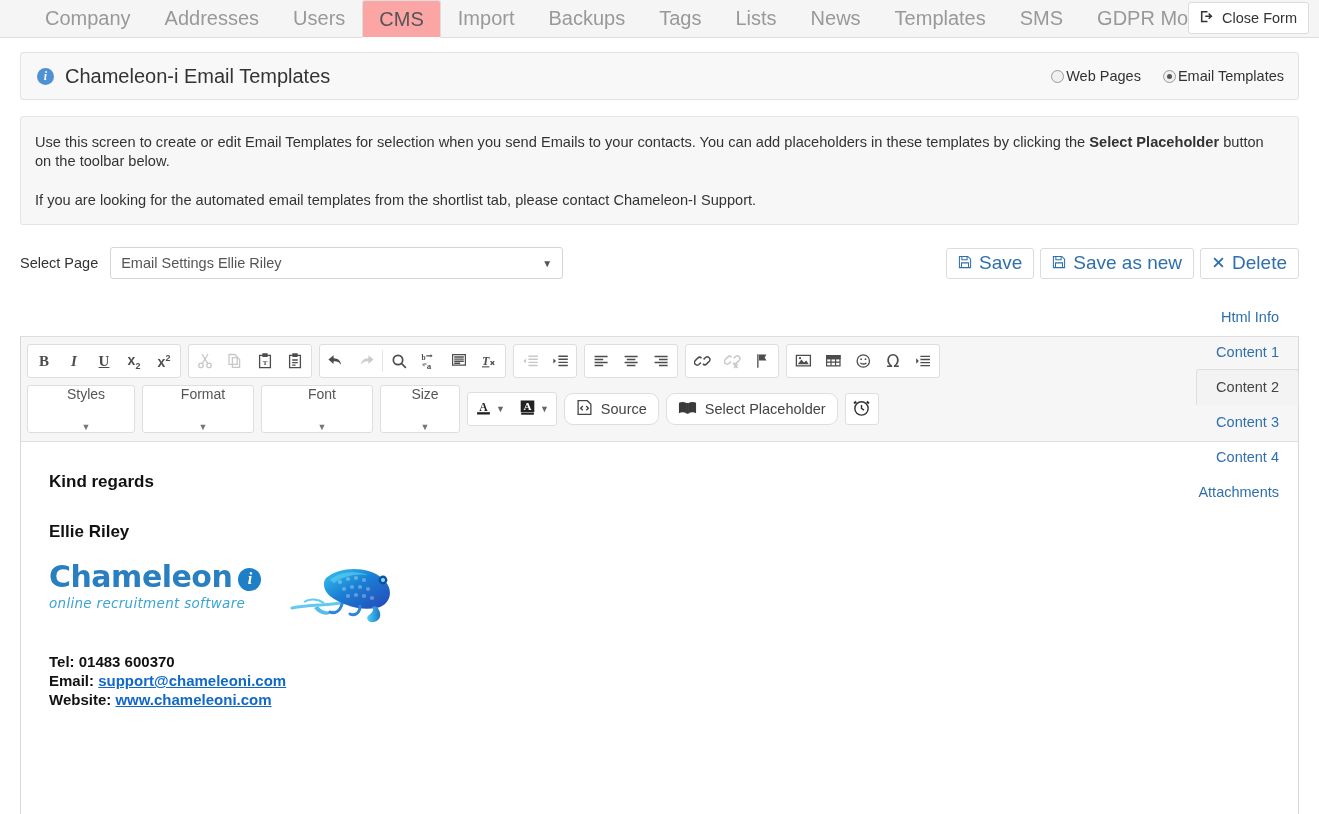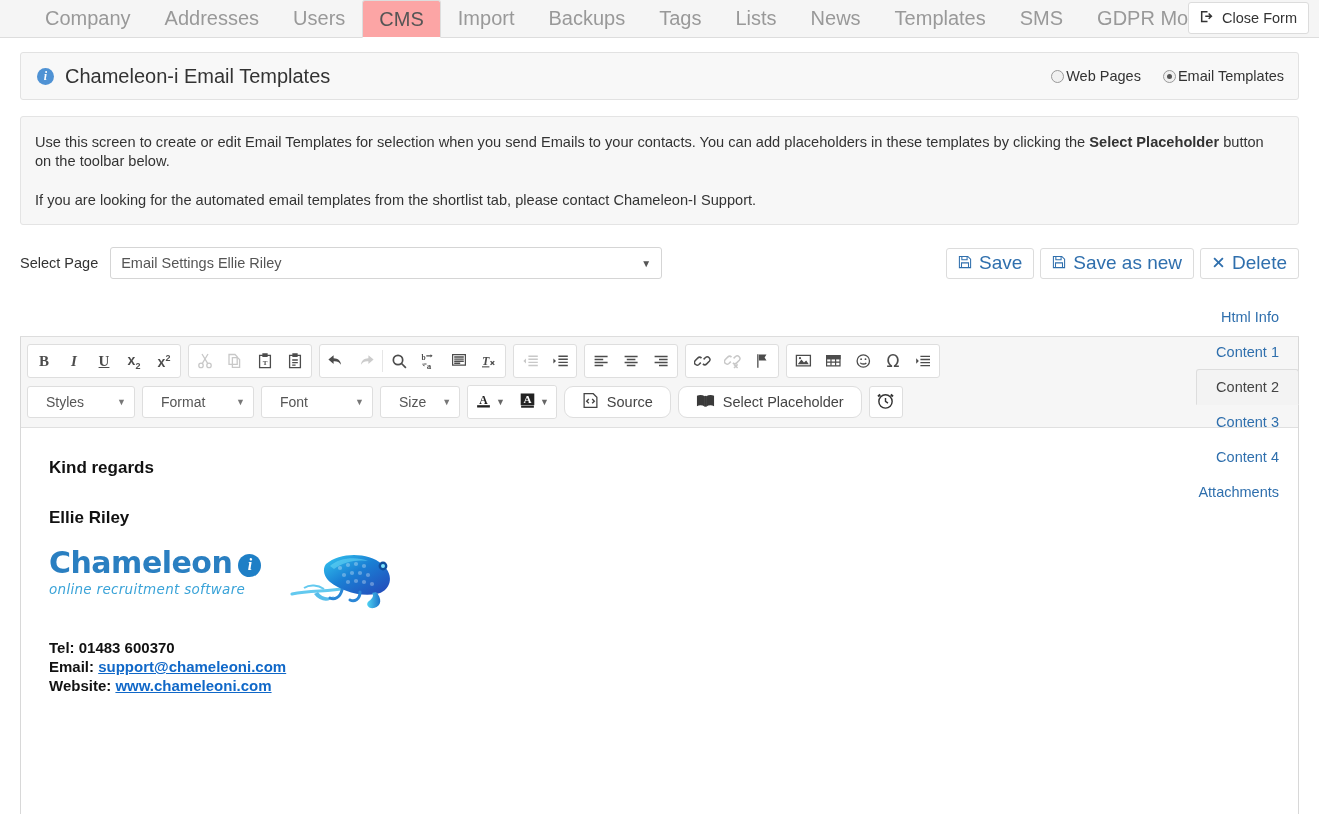--- a/index.html
+++ b/index.html
@@ -140,21 +140,21 @@
   
   .selrow {
     margin-top: 22px;
     display: flex;
     align-items: center;
     position: relative;
     height: 32px;
   }
   .sel-label { font-size: 14.5px; color: #333; margin-right: 12px; }
   .select-box {
-    width: 552px;
+    width: 453px;
     height: 32px;
     border: 1px solid #d5d5d5;
     border-radius: 3px;
     background: #ffffff;
     display: flex;
     align-items: center;
     padding: 0 10px;
     font-size: 14.5px;
     color: #555555;
     position: relative;
@@ -243,33 +243,34 @@
     border-radius: 2px;
     cursor: pointer;
     color: #4c4c4c;
     font-size: 15px;
   }
   .tbtn.dis { color: #c8c8c8; cursor: default; }
   .tbtn svg { display: block; }
   .sep { width: 1px; height: 22px; background: #e6e6e6; margin: 0 1px; }
 
   .combo {
-    height: 32px;
+    height: 48px;
     min-width: 60px;
     border: 1px solid #dedede;
     border-radius: 3px;
     background: #ffffff;
     display: flex;
     align-items: center;
     justify-content: space-between;
     padding: 0 8px 0 18px;
     font-size: 14px;
     color: #555;
     cursor: pointer;
     gap: 16px;
+    flex-direction: column;
   }
   .combo .cc { font-size: 9px; color: #777; }
   .combo.w-styles { width: 108px; }
   .combo.w-format { width: 112px; }
   .combo.w-font { width: 112px; }
   .combo.w-size { width: 80px; }
 
   .colorbtn {
     height: 32px;
     border: 1px solid #dedede;
@@ -283,21 +284,21 @@
   }
   .colorbtn .cc { font-size: 9px; color: #666; }
   .labelbtn {
     height: 32px;
     border: 1px solid #dedede;
     border-radius: 9px;
     background: #ffffff;
     display: flex;
     align-items: center;
     gap: 8px;
-    padding: 0 17px;
+    padding: 0 11px;
     font-size: 14.5px;
     color: #444;
     cursor: pointer;
   }
   .iconbtn {
     width: 34px; height: 32px;
     border: 1px solid #dedede;
     border-radius: 3px;
     background: #ffffff;
     display: flex;

